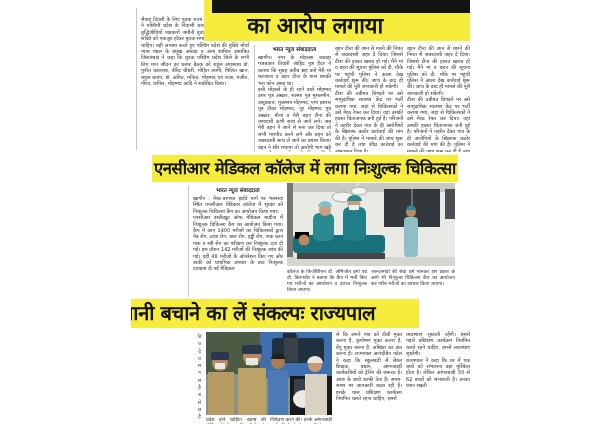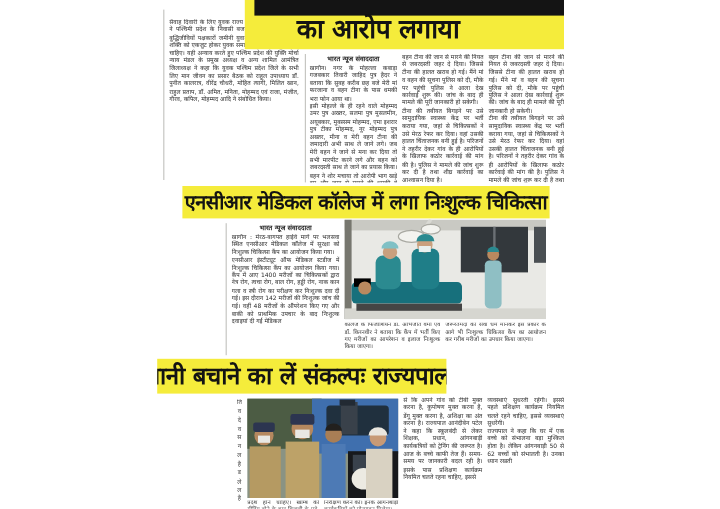--- a/index.html
+++ b/index.html
@@ -81,21 +81,21 @@
     <path d="M60,18 a7.5,6 0 0 1 15,0 z" fill="#2b8a90"></path>
     <rect x="62" y="22" width="10" height="5" fill="#e8f0ef"></rect>
     <rect x="117" y="34" width="14" height="40" rx="4" fill="#8fbfc4"></rect>
     <circle cx="124" cy="29" r="5" fill="#b9895f"></circle>
     <path d="M119,27 a5,4.5 0 0 1 10,0 z" fill="#2b8a90"></path>
   </svg>
 
   <div class="abs cap" style="left:287px;top:269px;width:80px;height:30px;">कॉलेज के फिजीशियन डॉ. अभिजीत वर्मा एवं डॉ. किरनवीर ने बताया कि कैंप में भर्ती किए गए मरीजों का आपरेशन व इलाज निःशुल्क किया जाएगा।</div>
   <div class="abs cap" style="left:371px;top:269px;width:84px;height:30px;">जरूरतमंदों की सेवा धर्म मानकर इस प्रकार के आगे भी निःशुल्क चिकित्सा कैंप का आयोजन कर गरीब मरीजों का उपचार किया जाएगा।</div>
 
-  <div class="abs ybox clip" style="left:131px;top:299px;width:241px;height:29px;">
+  <div class="abs ybox clip" style="left:131px;top:299px;width:288px;height:29px;">
     <div class="hl h3" style="margin-left:-9px;">पानी बचाने का लें संकल्पः राज्यपाल</div>
   </div>
 
   <div class="abs strip" style="left:195px;top:333px;width:9px;height:91px;">ति
 व
 दे
 व
 स
 न
 ल

